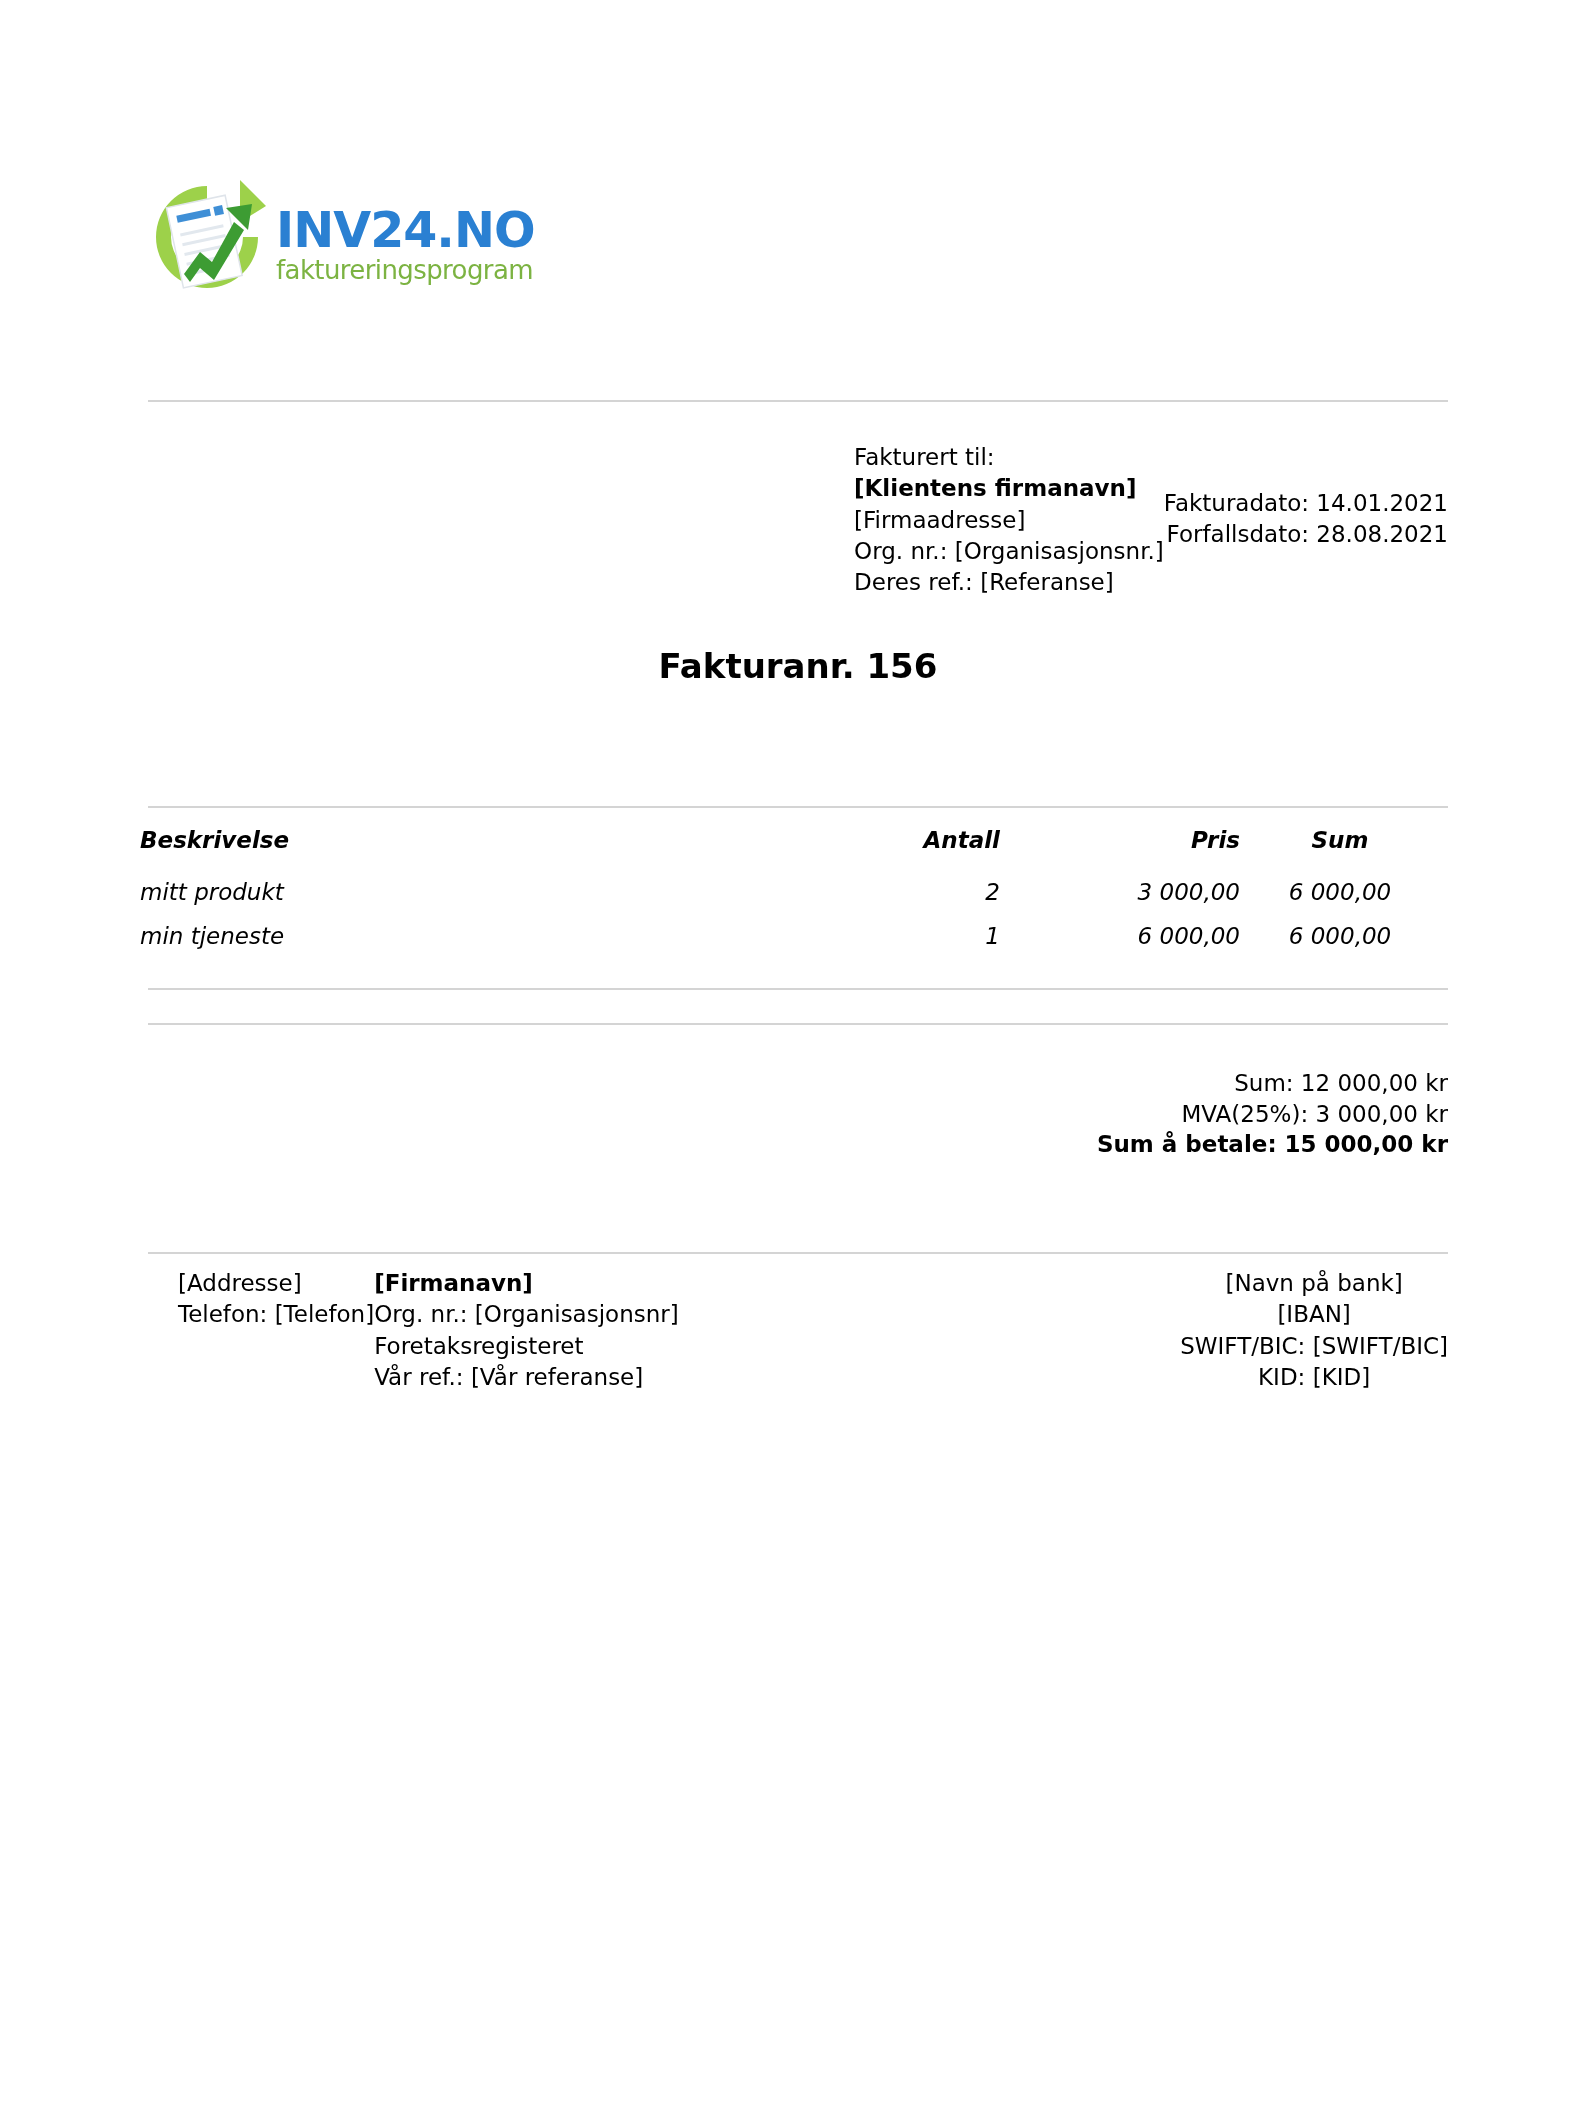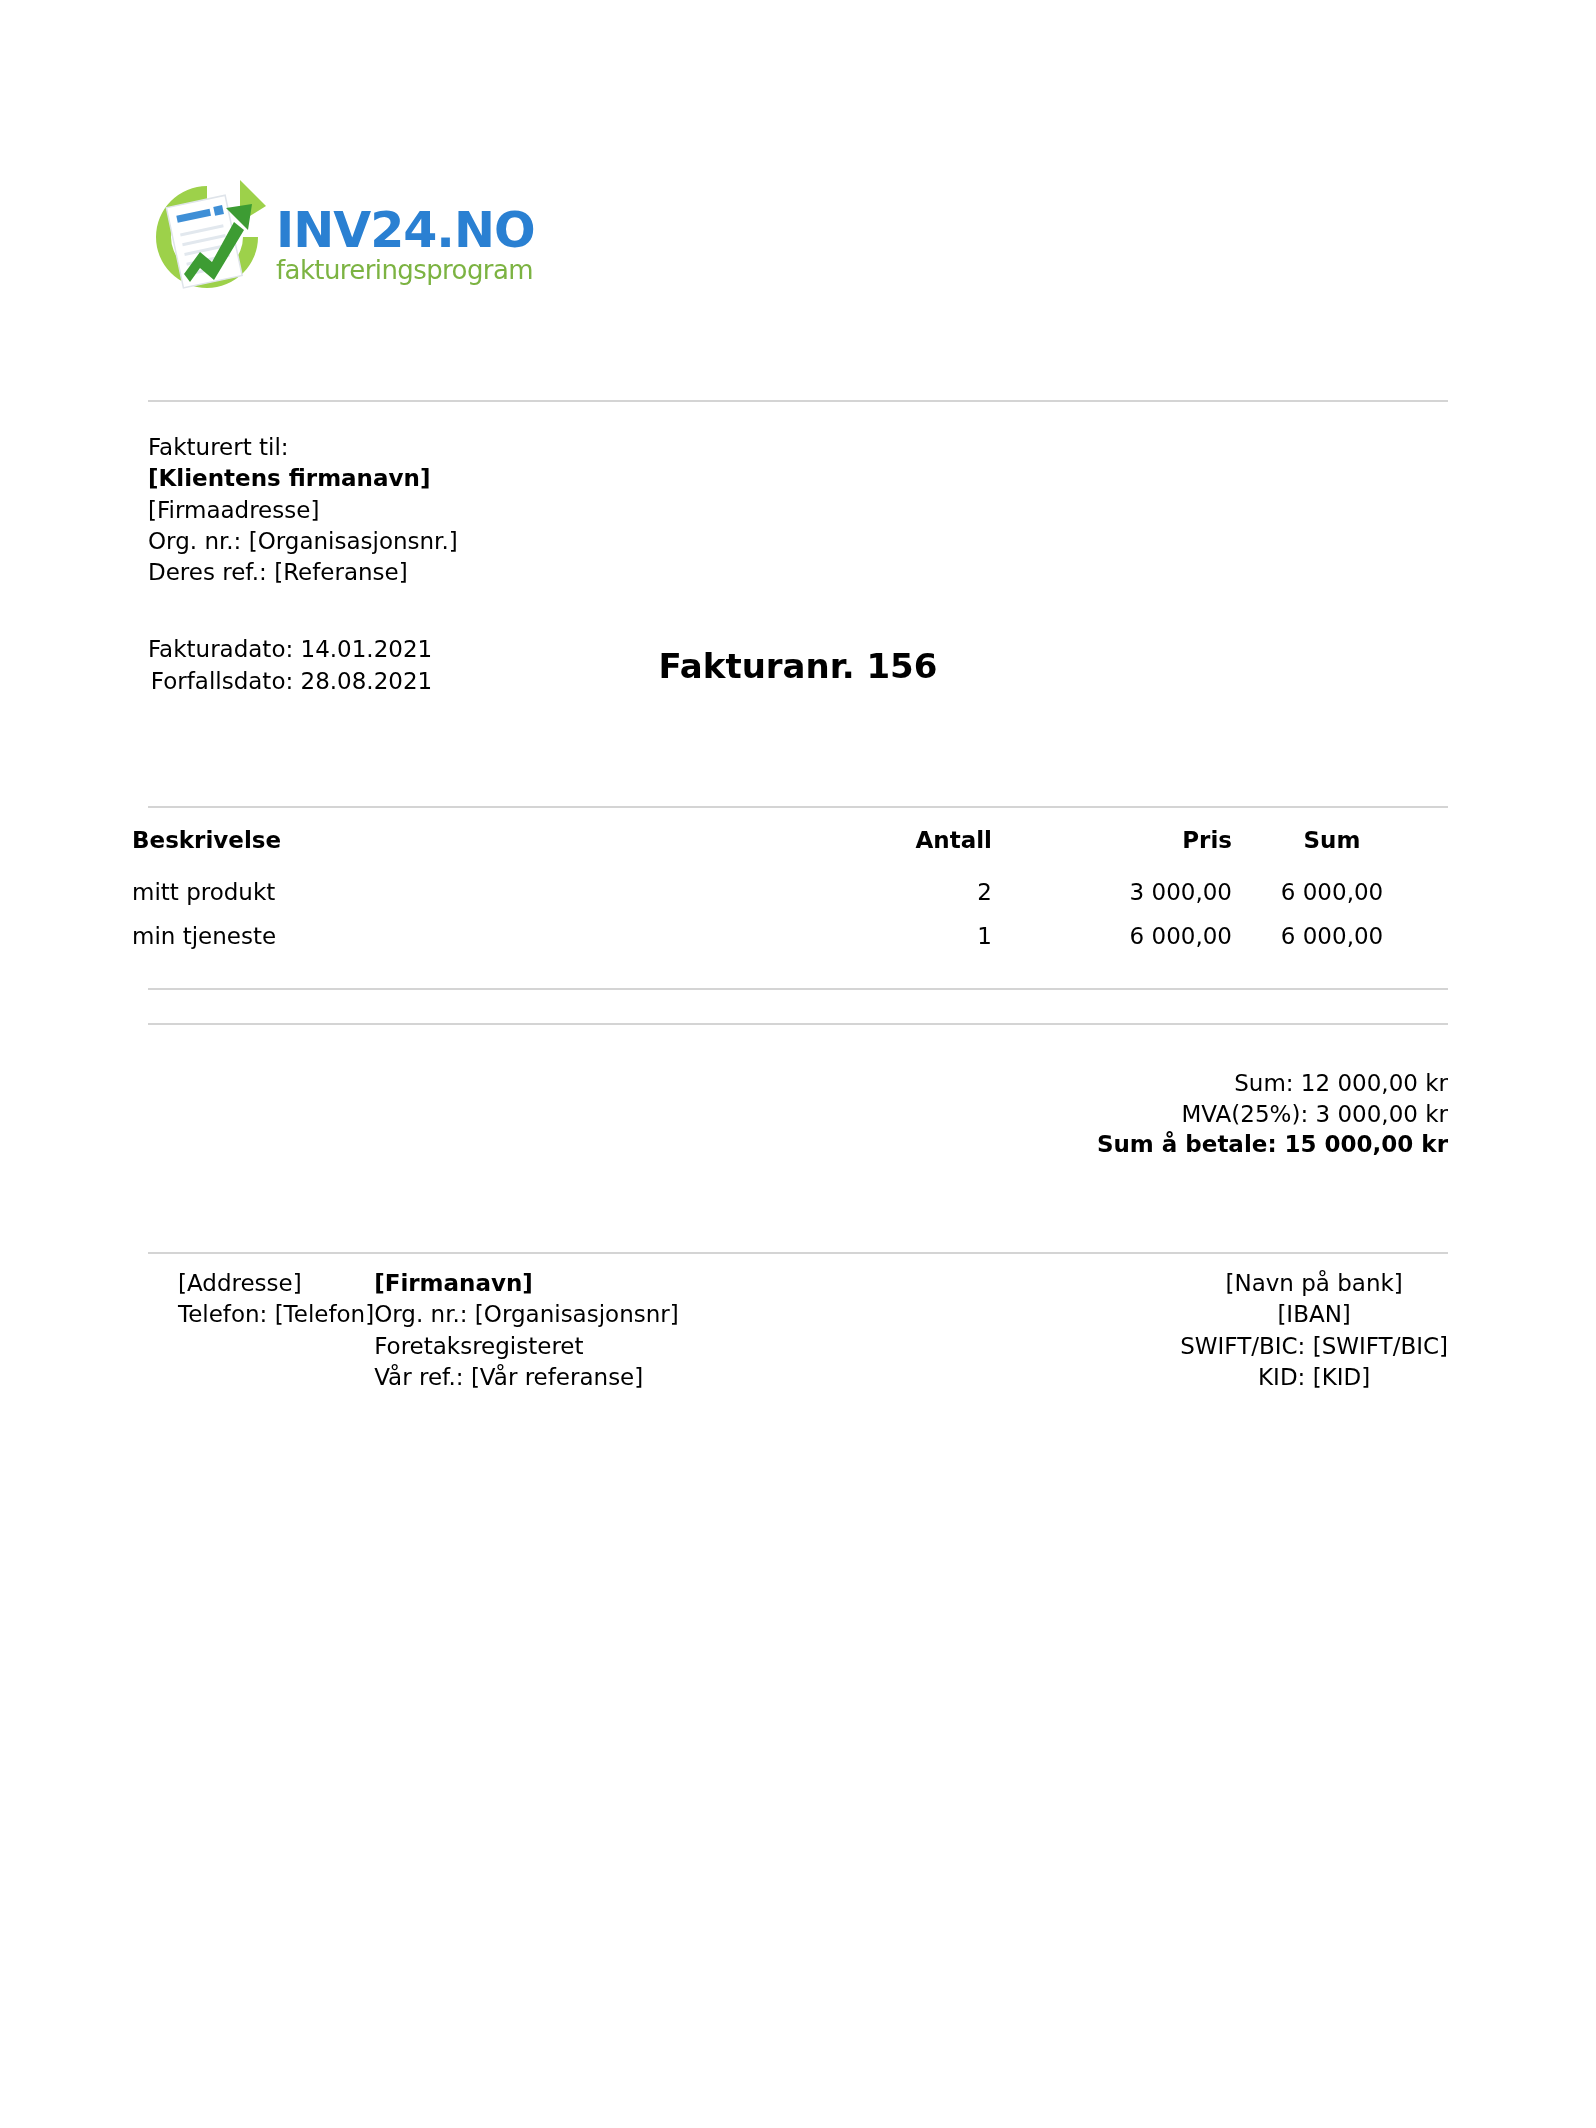--- a/index.html
+++ b/index.html
@@ -72,26 +72,25 @@
   .rule-top     { top: 400px; }
   .rule-tablehead { top: 806px; }
   .rule-tablefoot { top: 988px; }
   .rule-totals  { top: 1023px; }
   .rule-footer  { top: 1252px; }
 
   
   .billing-row {
     position: absolute;
     left: 148px;
-    top: 432px;
+    top: 442px;
     width: 1300px;
     display: flex;
     justify-content: flex-end;
     align-items: flex-start;
-    flex-direction: column;
   }
   .bill-to {
     font-size: 23px;
     line-height: 1.36;
     white-space: nowrap;
   }
   .bill-to .bold { font-weight: bold; }
   .dates {
     font-size: 23px;
     line-height: 1.36;
@@ -107,24 +106,25 @@
     top: 646px;
     width: 1300px;
     text-align: center;
     font-size: 34px;
     font-weight: bold;
   }
 
   
   .table {
     position: absolute;
-    left: 132px;
+    left: 140px;
     top: 826px;
     width: 1300px;
     border-collapse: collapse;
+    font-style: italic;
   }
   .table th, .table td {
     font-size: 23px;
     padding: 0;
     height: 44px;
     vertical-align: middle;
   }
   .table th {
     font-weight: bold;
     padding-bottom: 16px;

